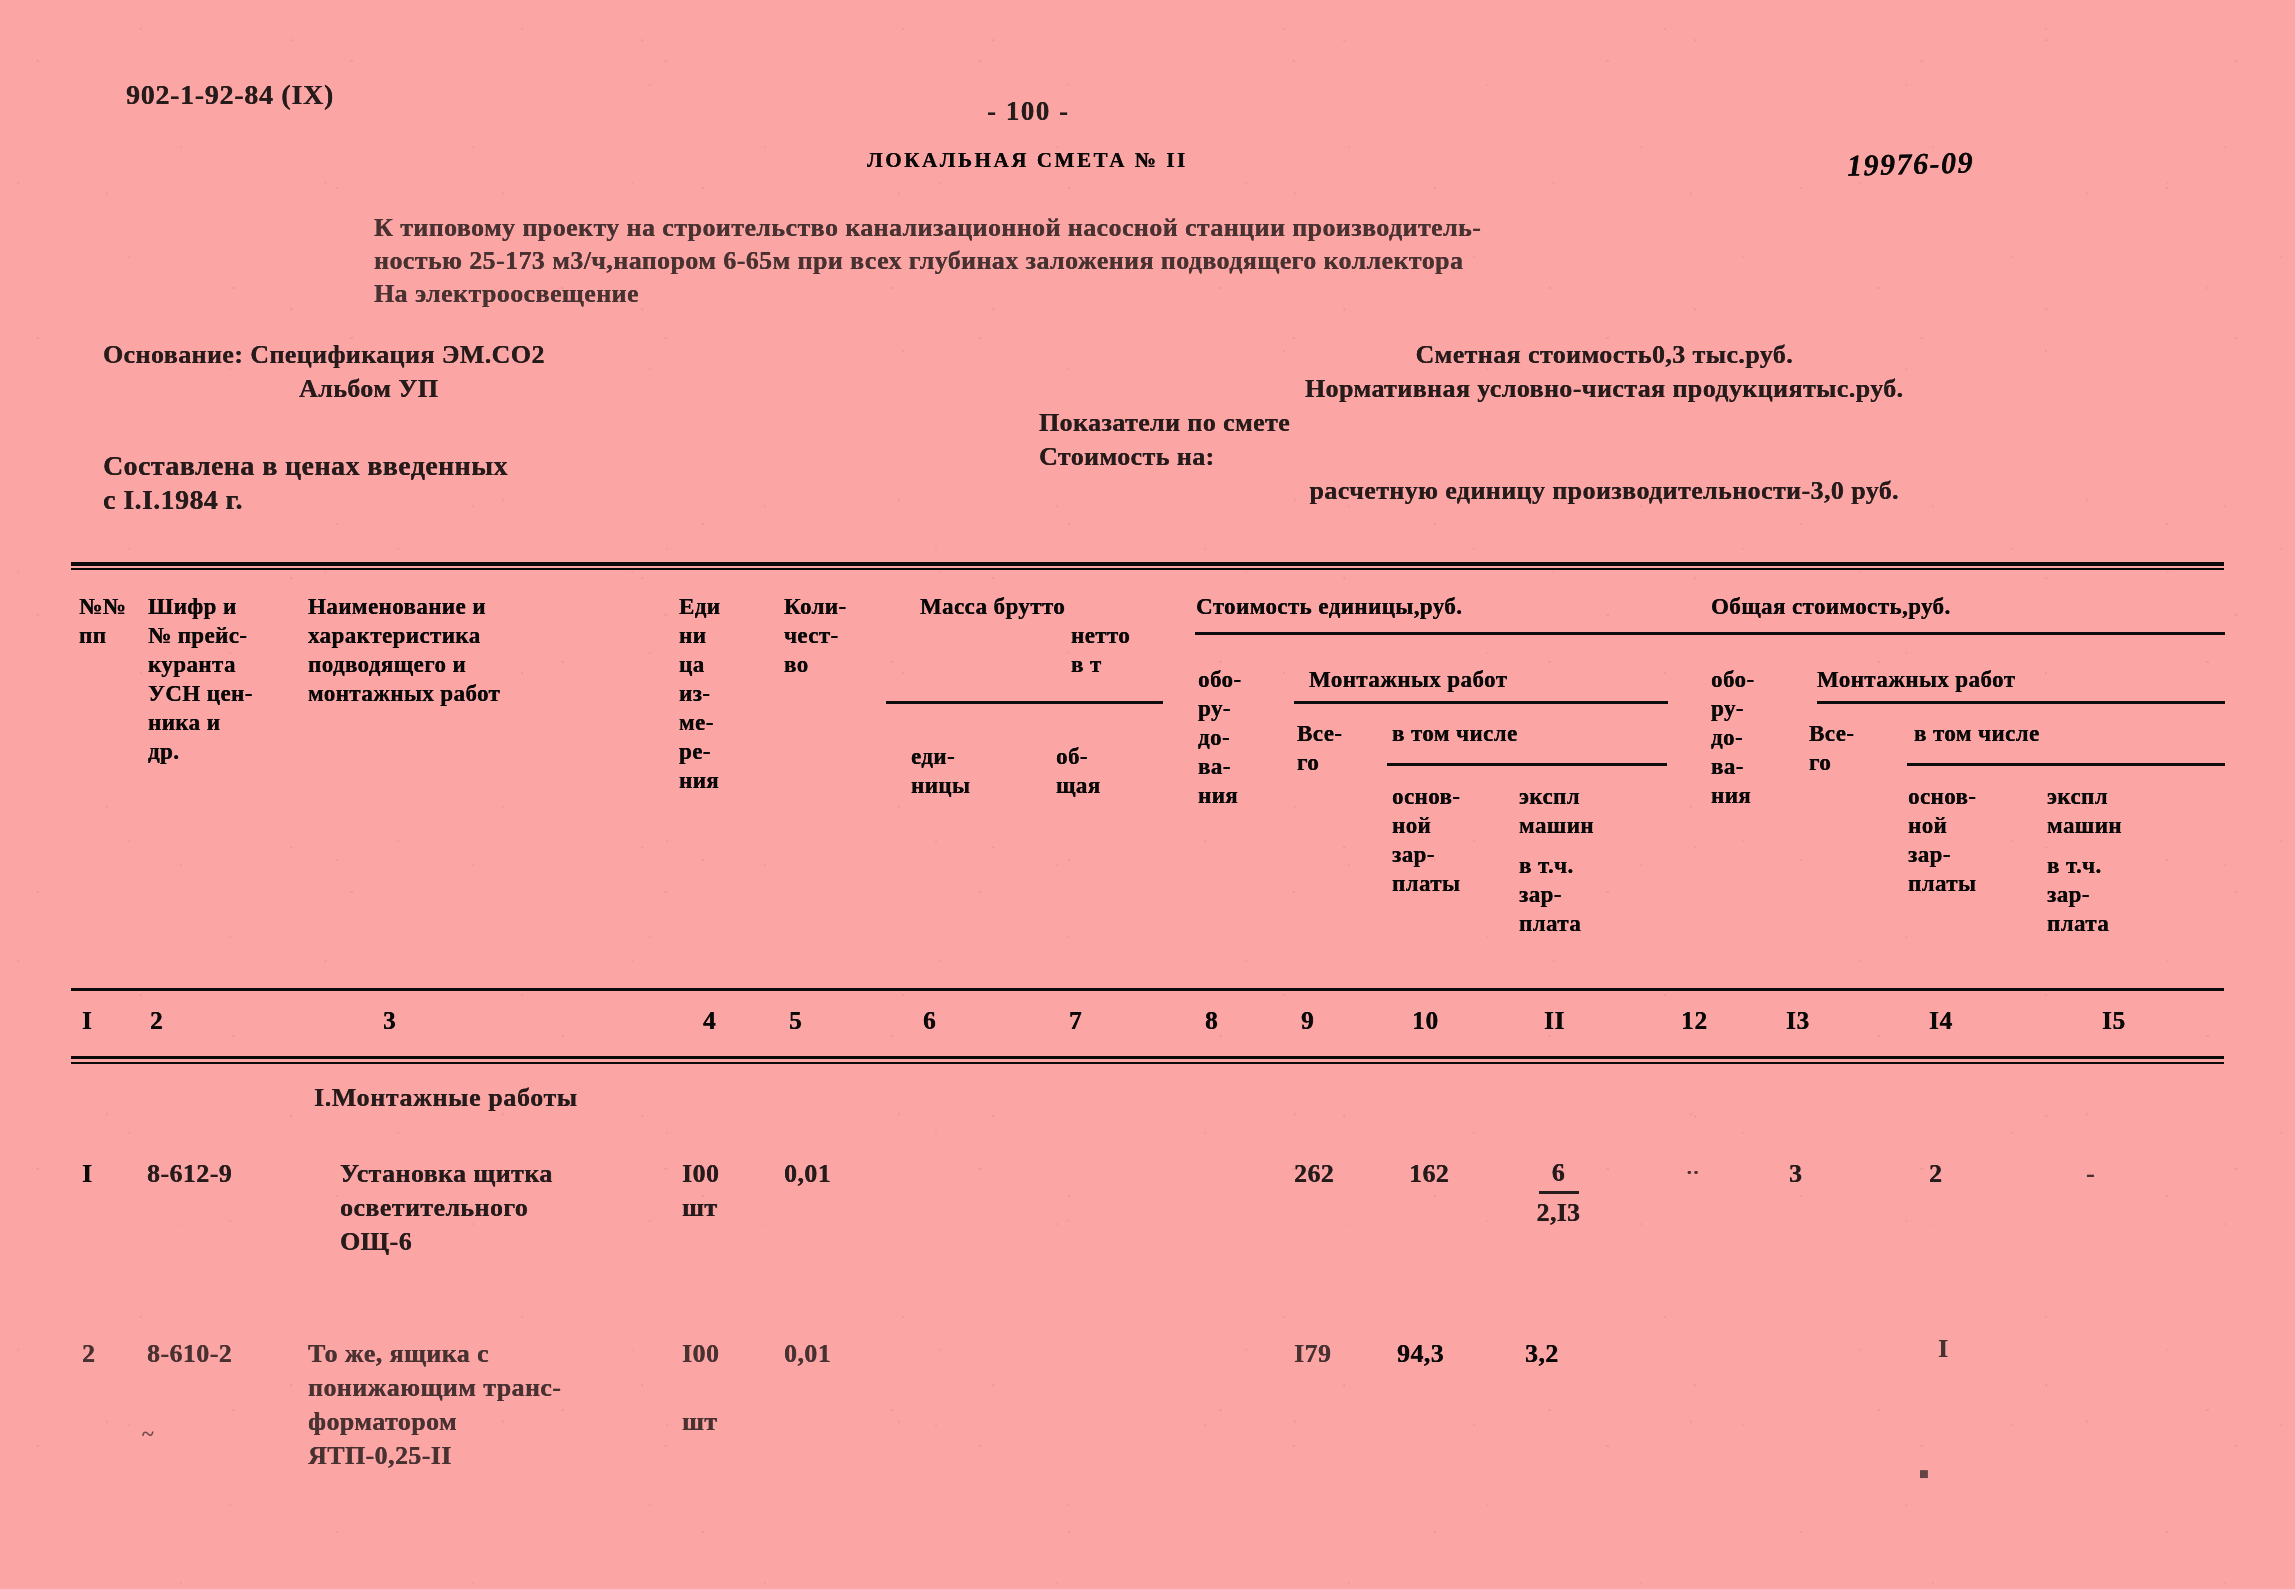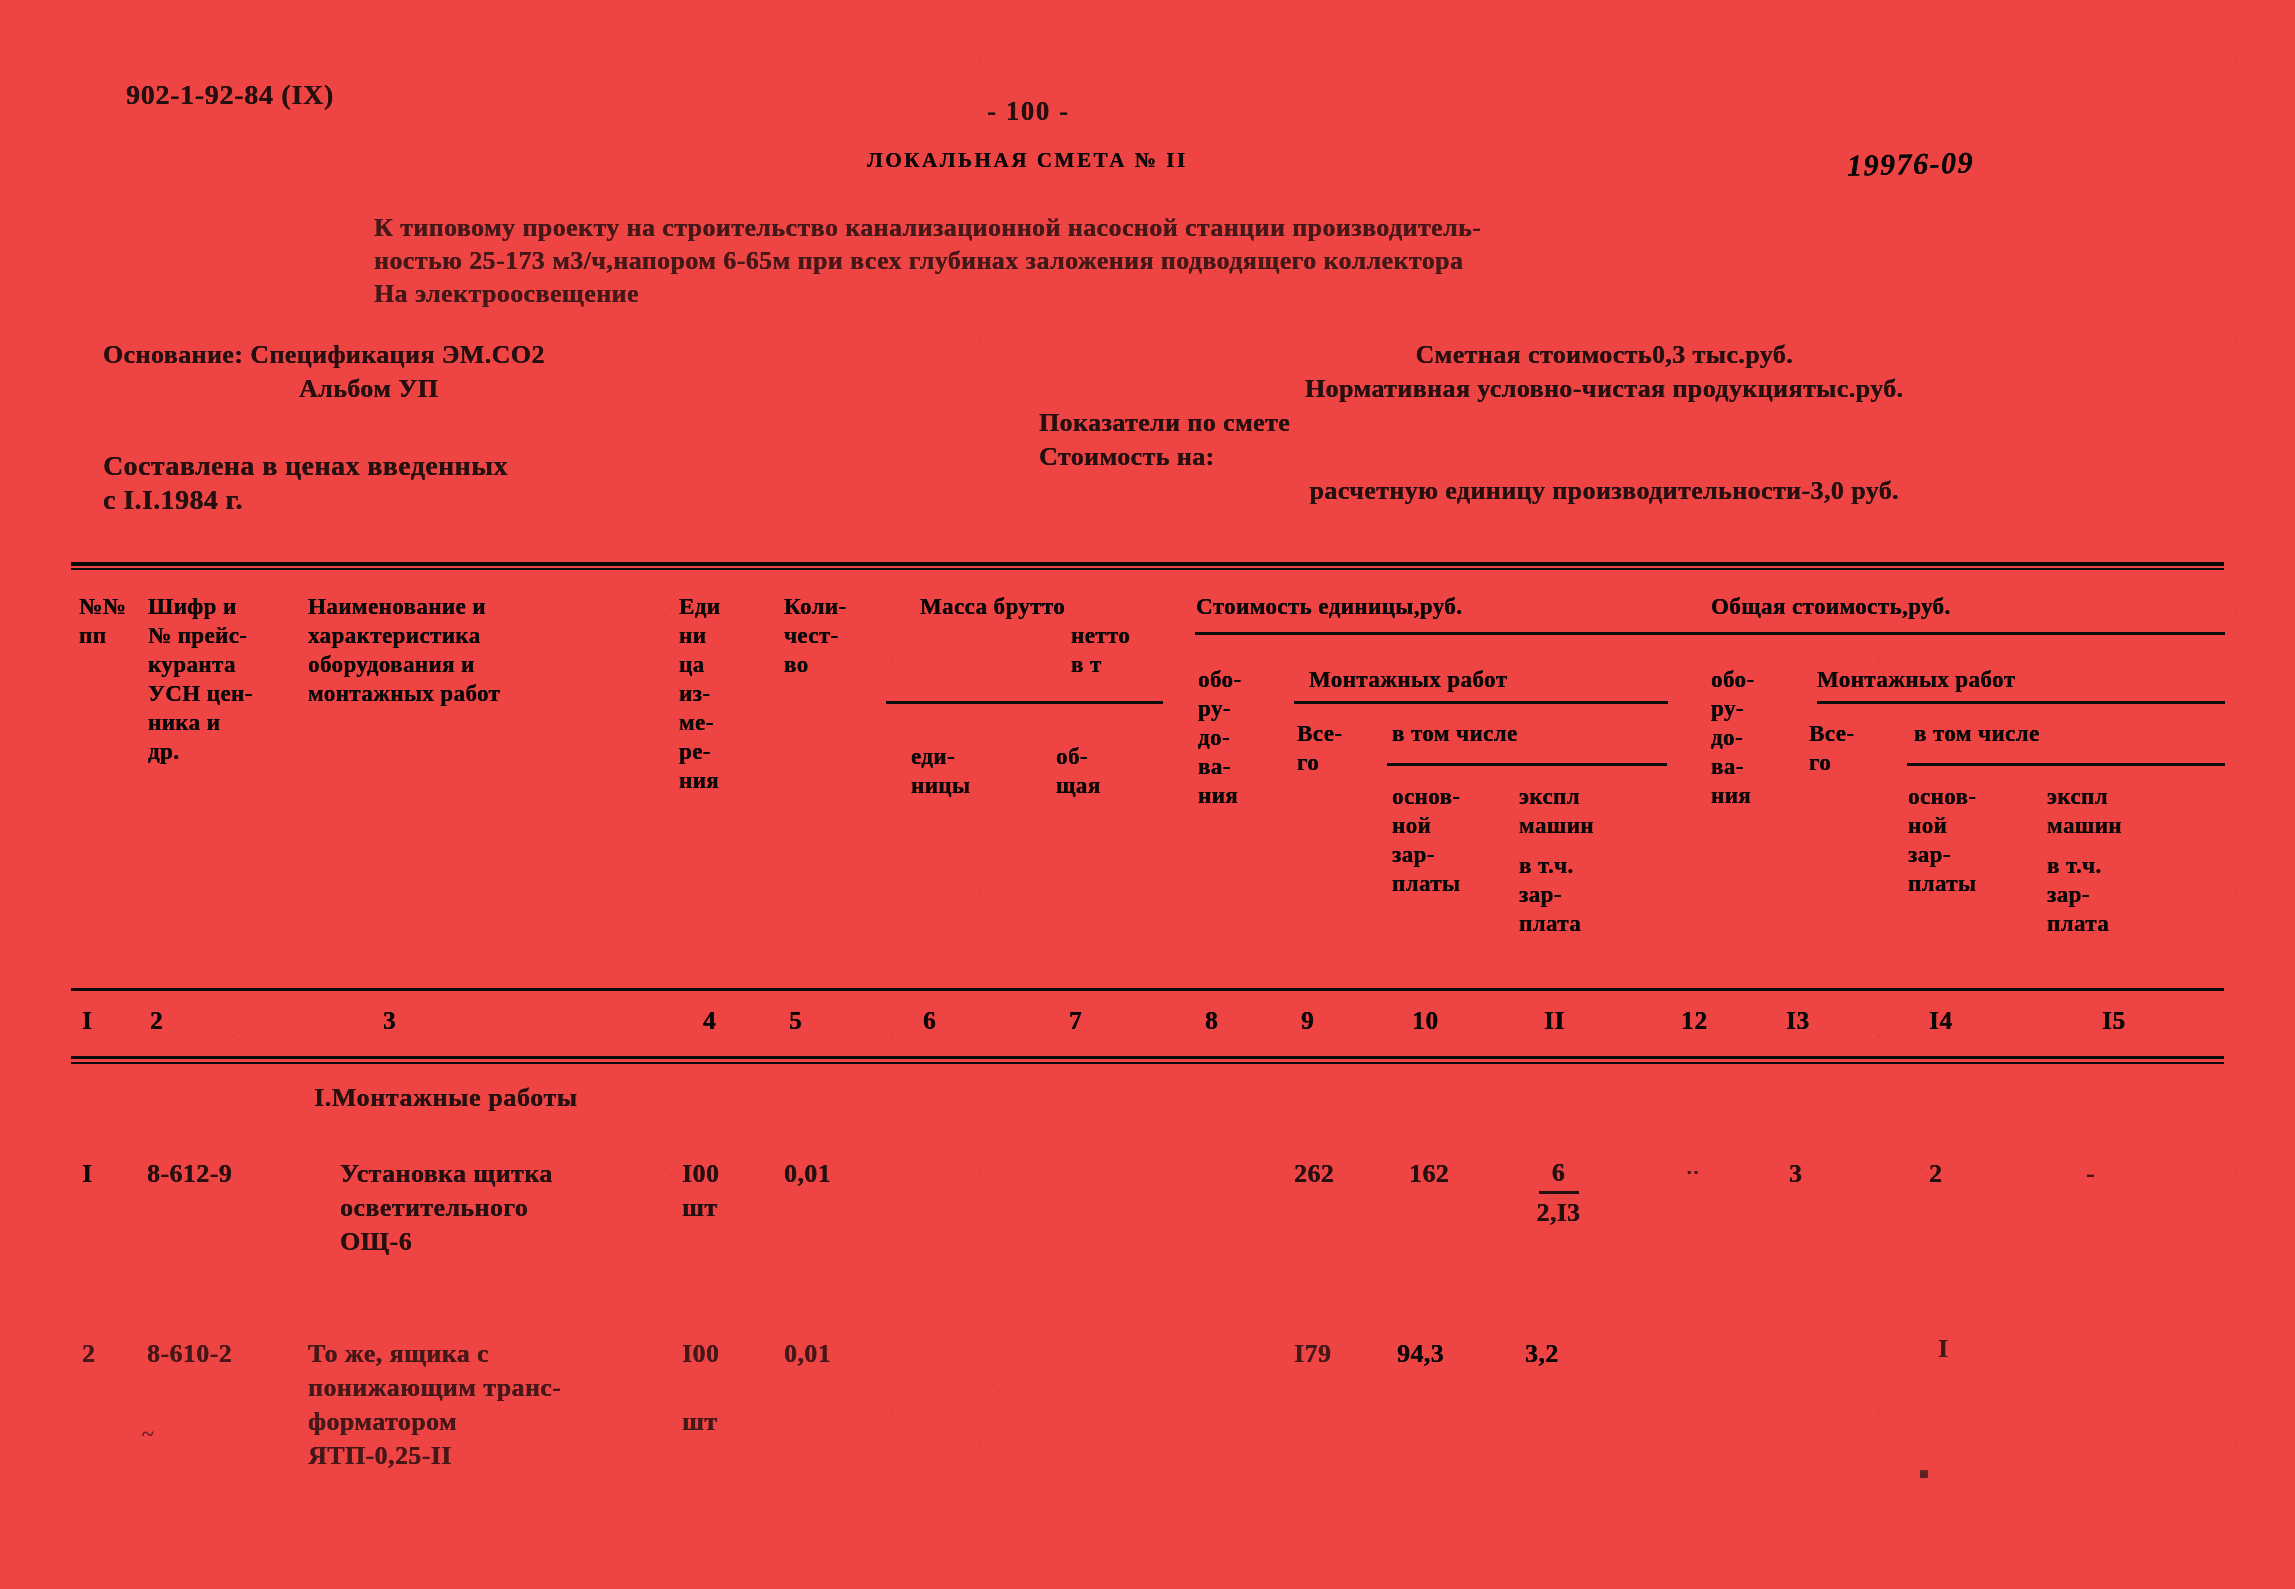--- a/index.html
+++ b/index.html
@@ -15,21 +15,21 @@
     color: #0a0a0a;
     position: relative;
     overflow: hidden;
     -webkit-font-smoothing: none;
   }
 
   
   .scan-page {
     position: absolute;
     inset: 0;
-    background: #ef4444;
+    background: #fca5a5;
   }
   .scan-noise {
     position: absolute;
     inset: 0;
     pointer-events: none;
     opacity: .55;
     background-image:
       radial-gradient(circle at 12% 22%, rgba(0,0,0,.11) 0 1.1px, transparent 1.5px),
       radial-gradient(circle at 37% 9%, rgba(0,0,0,.10) 0 0.9px, transparent 1.5px),
       radial-gradient(circle at 62% 41%, rgba(0,0,0,.08) 0 1px, transparent 1.5px),
@@ -274,21 +274,21 @@
     <div>№ прейс-</div>
     <div>куранта</div>
     <div>УСН цен-</div>
     <div>ника и</div>
     <div>др.</div>
   </div>
 
   <div class="ink th" style="left:308px; top:592px;">
     <div>Наименование и</div>
     <div>характеристика</div>
-    <div>оборудования и</div>
+    <div>подводящего и</div>
     <div>монтажных работ</div>
   </div>
 
   <div class="ink th" style="left:679px; top:592px;">
     <div>Еди</div>
     <div>ни</div>
     <div>ца</div>
     <div>из-</div>
     <div>ме-</div>
     <div>ре-</div>

